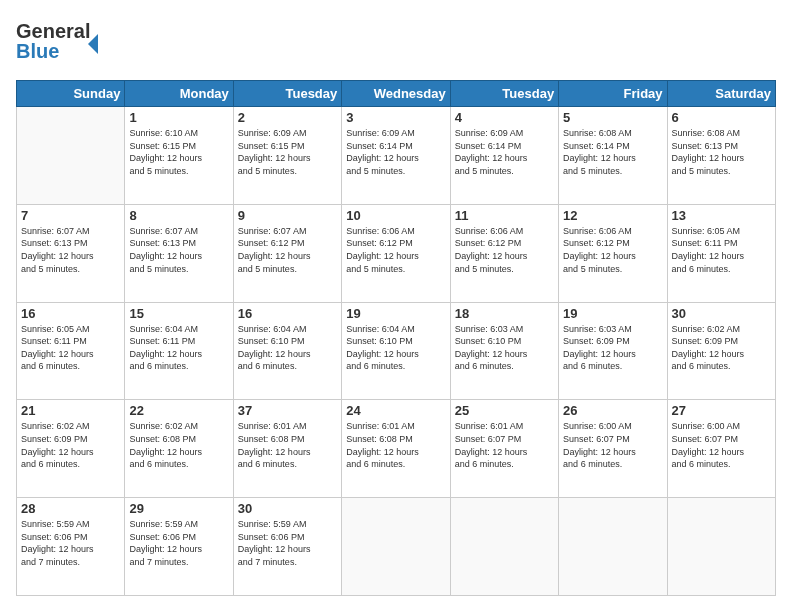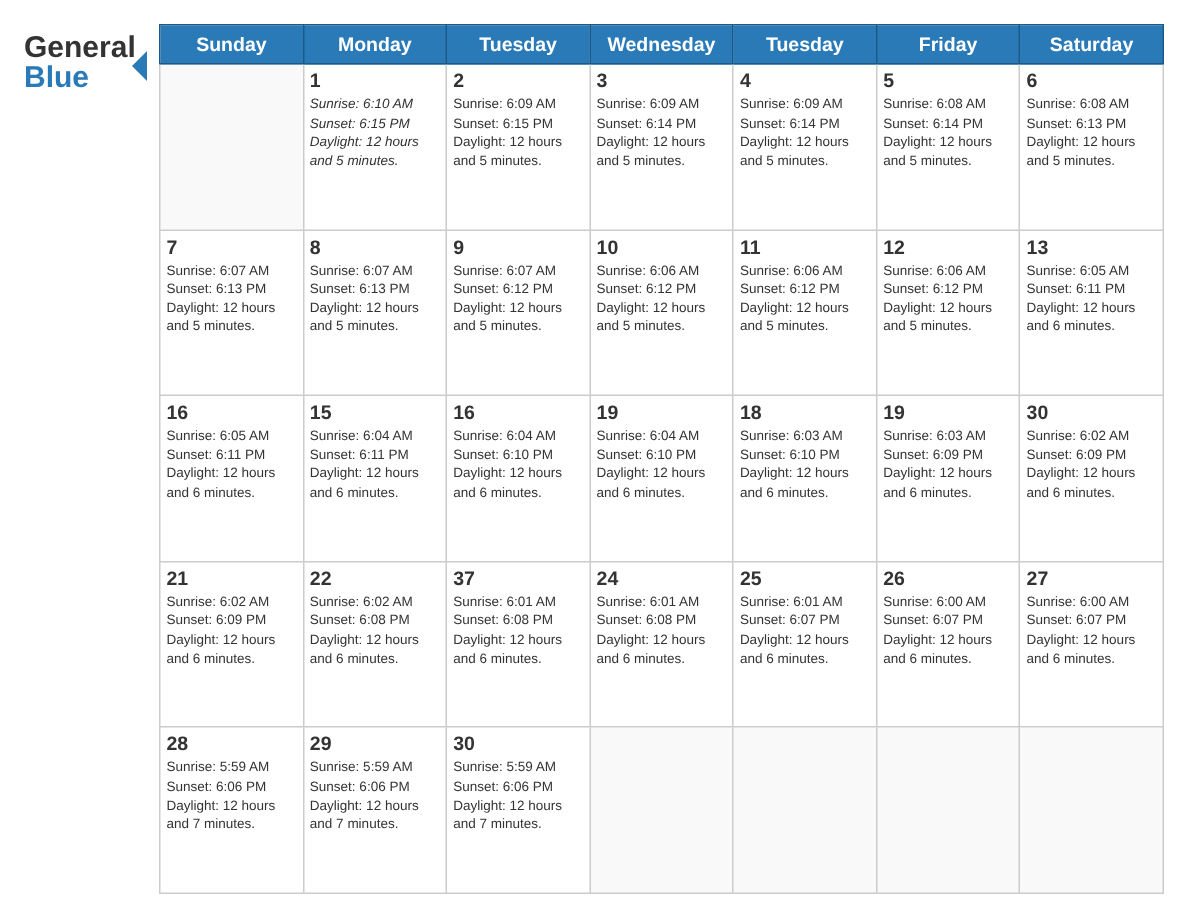--- a/index.html
+++ b/index.html
@@ -8,21 +8,21 @@
       background: #fff;
       width: 792px;
       height: 612px;
       overflow: hidden;
     }
     .page {
       width: 792px;
       height: 612px;
       padding: 16px;
       display: flex;
-      flex-direction: row;
+      flex-direction: column;
     }
     .header {
       display: flex;
       justify-content: space-between;
       align-items: flex-start;
       margin-bottom: 10px;
     }
     .logo {
       display: flex;
       align-items: center;
@@ -43,21 +43,21 @@
     .calendar {
       flex: 1;
       border: 1px solid #ccc;
       border-collapse: collapse;
       width: 100%;
       table-layout: fixed;
     }
     .calendar th {
       background: #2a7ab8;
       color: #fff;
-      text-align: center;
+      text-align: right;
       padding: 5px 4px;
       font-size: 13px;
       border: 1px solid #1a5a8a;
     }
     .calendar td {
       border: 1px solid #ccc;
       vertical-align: top;
       padding: 3px 4px;
       font-size: 9.5px;
       color: #333;
@@ -112,21 +112,21 @@
           <th>Tuesday</th>
           <th>Friday</th>
           <th>Saturday</th>
         </tr>
     </thead>
     <tbody id="calendar-body">
     <tr class="week-row">
           <td class="empty"></td>
           <td>
             <span class="day-num">1</span>
-            <div class="day-info" style="white-space: pre-line; font-style: italic;">Sunrise: 6:10 AM
+            <div class="day-info" style="white-space: pre-line;">Sunrise: 6:10 AM
 Sunset: 6:15 PM
 Daylight: 12 hours
 and 5 minutes.</div>
           </td>
           <td>
             <span class="day-num">2</span>
             <div class="day-info" style="white-space: pre-line;">Sunrise: 6:09 AM
 Sunset: 6:15 PM
 Daylight: 12 hours
 and 5 minutes.</div>

